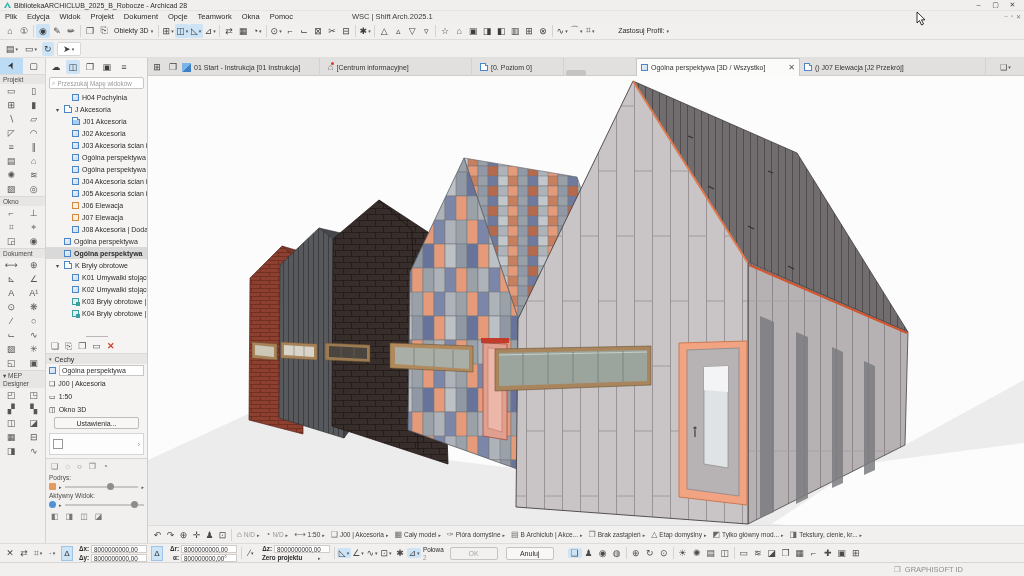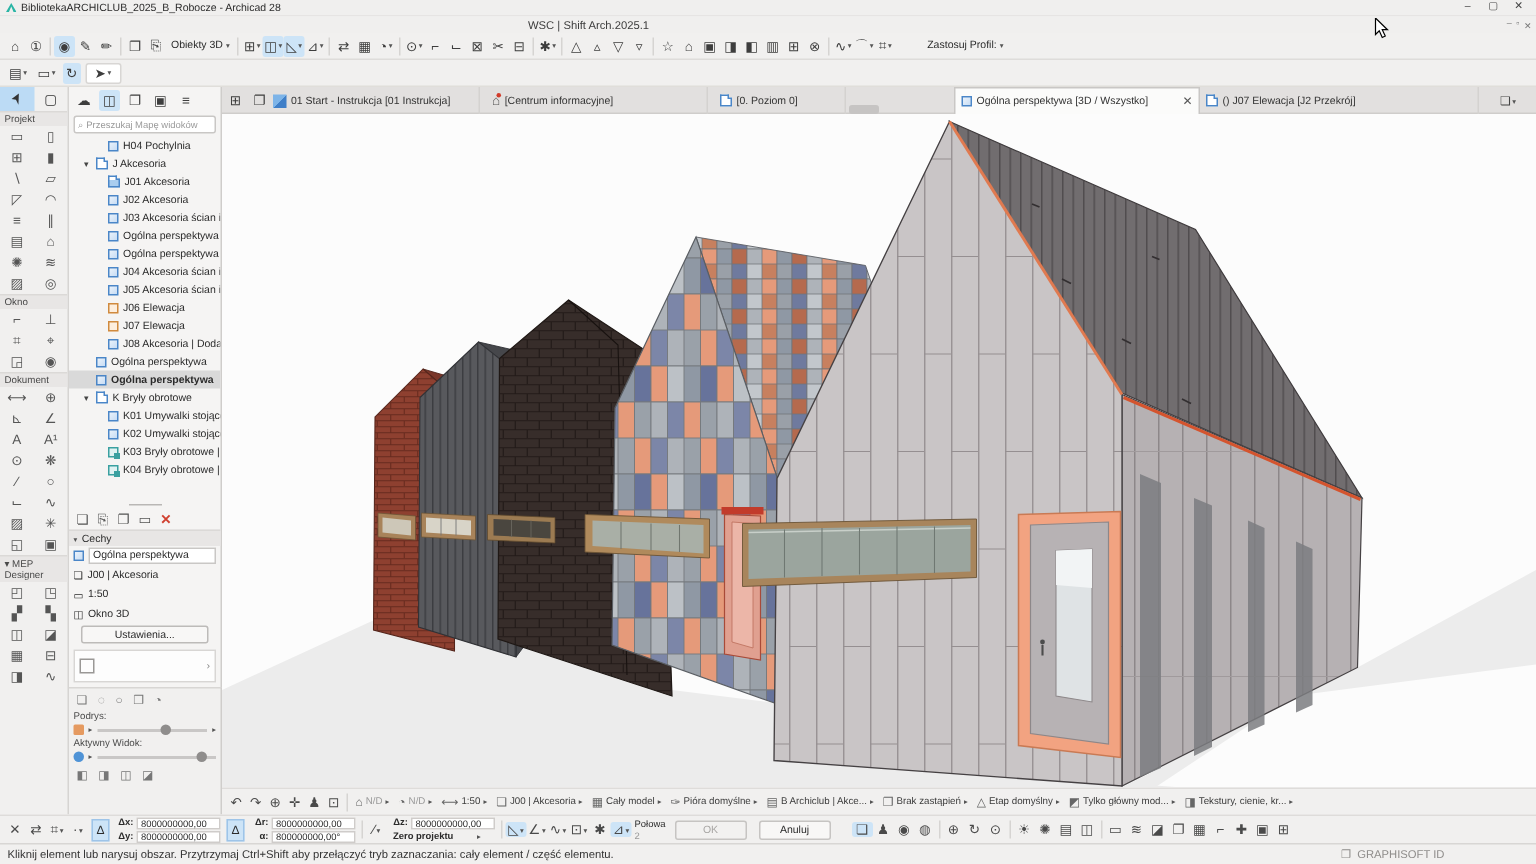--- a/index.html
+++ b/index.html
@@ -110,20 +110,31 @@
   <span class="logo"></span>
   <span>BibliotekaARCHICLUB_2025_B_Robocze - Archicad 28</span>
   <span class="wctrl" id="win-controls">
       <span class="wbtn">–</span>
       <span class="wbtn">▢</span>
       <span class="wbtn">✕</span>
     </span>
 </div>
 
 <div class="abs menubar">
+  <span id="menu-items" style="display:flex">
+      <span class="menu-item">Plik</span>
+      <span class="menu-item">Edycja</span>
+      <span class="menu-item">Widok</span>
+      <span class="menu-item">Projekt</span>
+      <span class="menu-item">Dokument</span>
+      <span class="menu-item">Opcje</span>
+      <span class="menu-item">Teamwork</span>
+      <span class="menu-item">Okna</span>
+      <span class="menu-item">Pomoc</span>
+    </span>
   <span class="menu-center">WSC | Shift Arch.2025.1</span>
   <span class="wctrl2" id="doc-controls">
       <span>–</span>
       <span>▫</span>
       <span>✕</span>
     </span>
 </div>
 
 <div class="abs toolbar" id="main-toolbar">
     <span class="tb-i">
@@ -901,21 +912,20 @@
       <span class="tk-ico">
         <span>▣</span>
       </span>
       <span class="tk-ico">
         <span>⊞</span>
       </span>
     </span>
   </div>
 
 <div class="abs statusbar">
-  <span>Kliknij element lub narysuj obszar. Przytrzymaj Ctrl+Shift aby przełączyć tryb zaznaczania: cały element / część elementu.</span>
   <span class="sb-right">
     <span>❐</span>
     <span>GRAPHISOFT ID</span>
   </span>
 </div>
 
 <svg class="abs cursor" viewBox="0 0 10 14">
   <polygon points="1,0 1,11 3.5,8.5 5.5,13 7.5,12 5.5,7.8 9,7.8" fill="#fff" stroke="#000" stroke-width="0.8"></polygon>
 </svg>
 

